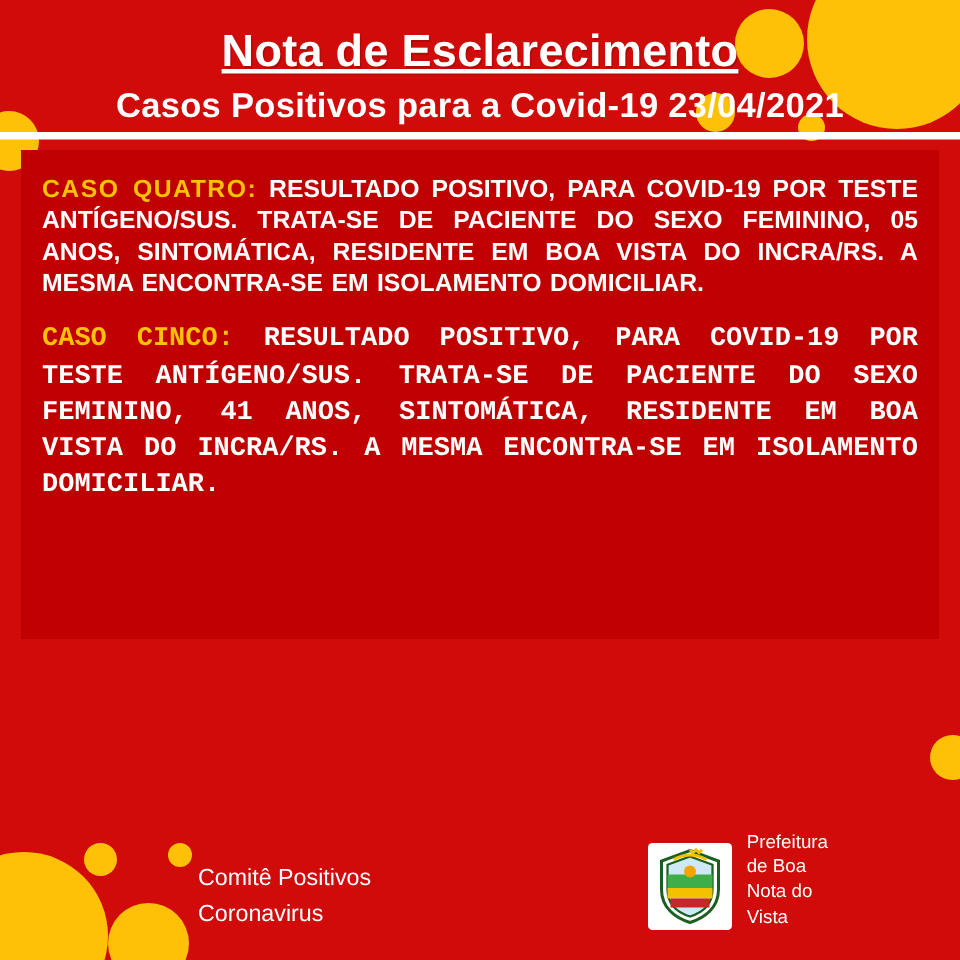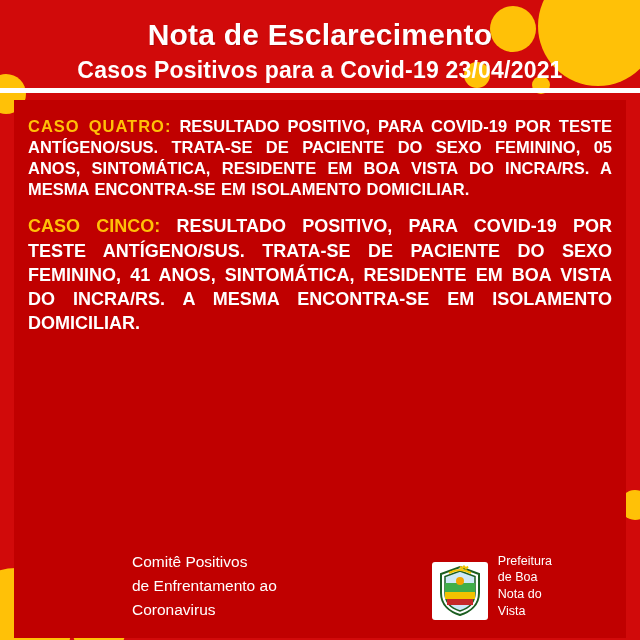--- a/index.html
+++ b/index.html
@@ -44,20 +44,21 @@
     text-align: center;
   }
   .title {
     color: #ffffff;
     font-size: 30px;
     font-weight: bold;
     letter-spacing: 0.2px;
     line-height: 1.1;
     text-shadow: 1px 1px 0 rgba(0,0,0,0.15);
     margin: 0;
+    text-decoration: underline;
   }
   .subtitle {
     color: #ffffff;
     font-size: 23px;
     font-weight: bold;
     margin: 6px 0 0 0;
     letter-spacing: 0.2px;
   }
   .white-rule {
     position: absolute;
@@ -67,21 +68,21 @@
     height: 5px;
     background: #ffffff;
     z-index: 4;
   }
 
   .body-panel {
     position: absolute;
     left: 14px;
     top: 100px;
     width: 612px;
-    height: 538px;
+    height: 326px;
     background: #c00000;
     z-index: 3;
     padding: 16px 14px 0 14px;
     box-sizing: border-box;
   }
   .case {
     color: #ffffff;
     font-weight: bold;
     text-align: justify;
     text-transform: uppercase;
@@ -94,20 +95,21 @@
     line-height: 1.28;
     margin: 0 0 14px 0;
     word-spacing: 1px;
   }
   .case-one .label { letter-spacing: 1px; }
   .case-two {
     font-size: 18px;
     line-height: 1.34;
     margin: 0;
     word-spacing: 1px;
+    font-family: Liberation Mono, monospace;
   }
 
   .footer {
     position: absolute;
     left: 0;
     right: 0;
     bottom: 0;
     height: 108px;
     z-index: 3;
   }
@@ -172,21 +174,20 @@
       <span class="label">CASO   QUATRO:</span><span> RESULTADO POSITIVO, PARA COVID-19 POR TESTE ANTÍGENO/SUS. TRATA-SE DE PACIENTE DO SEXO FEMININO, 05 ANOS, SINTOMÁTICA, RESIDENTE EM BOA VISTA DO INCRA/RS. A MESMA ENCONTRA-SE EM ISOLAMENTO DOMICILIAR.</span>
     </p>
     <p class="case case-two">
       <span class="label">CASO CINCO:</span><span> RESULTADO POSITIVO, PARA COVID-19 POR TESTE ANTÍGENO/SUS. TRATA-SE DE PACIENTE DO SEXO FEMININO, 41 ANOS, SINTOMÁTICA, RESIDENTE EM BOA VISTA DO INCRA/RS. A MESMA ENCONTRA-SE EM ISOLAMENTO DOMICILIAR.</span>
     </p>
   </div>
 
   <div class="footer">
     <div class="footer-text">
       <div>Comitê Positivos</div>
-      <div>de Enfrentamento ao</div>
       <div>Coronavirus</div>
     </div>
 
     <div class="brand">
       <div class="crest">
         <svg width="50" height="52" viewBox="0 0 50 52" aria-hidden="true">
           <path d="M25 2 L44 9 L44 28 C44 40 35 47 25 50 C15 47 6 40 6 28 L6 9 Z" fill="#ffffff" stroke="#1b5e20" stroke-width="2"></path>
           <path d="M25 6 L40 11.5 L40 28 C40 38 33 43.5 25 46 C17 43.5 10 38 10 28 L10 11.5 Z" fill="#cfe8f7" stroke="#1b5e20" stroke-width="1.5"></path>
           <rect x="10" y="18" width="30" height="9" fill="#3fae49"></rect>
           <rect x="10" y="27" width="30" height="7" fill="#f2c200"></rect>

